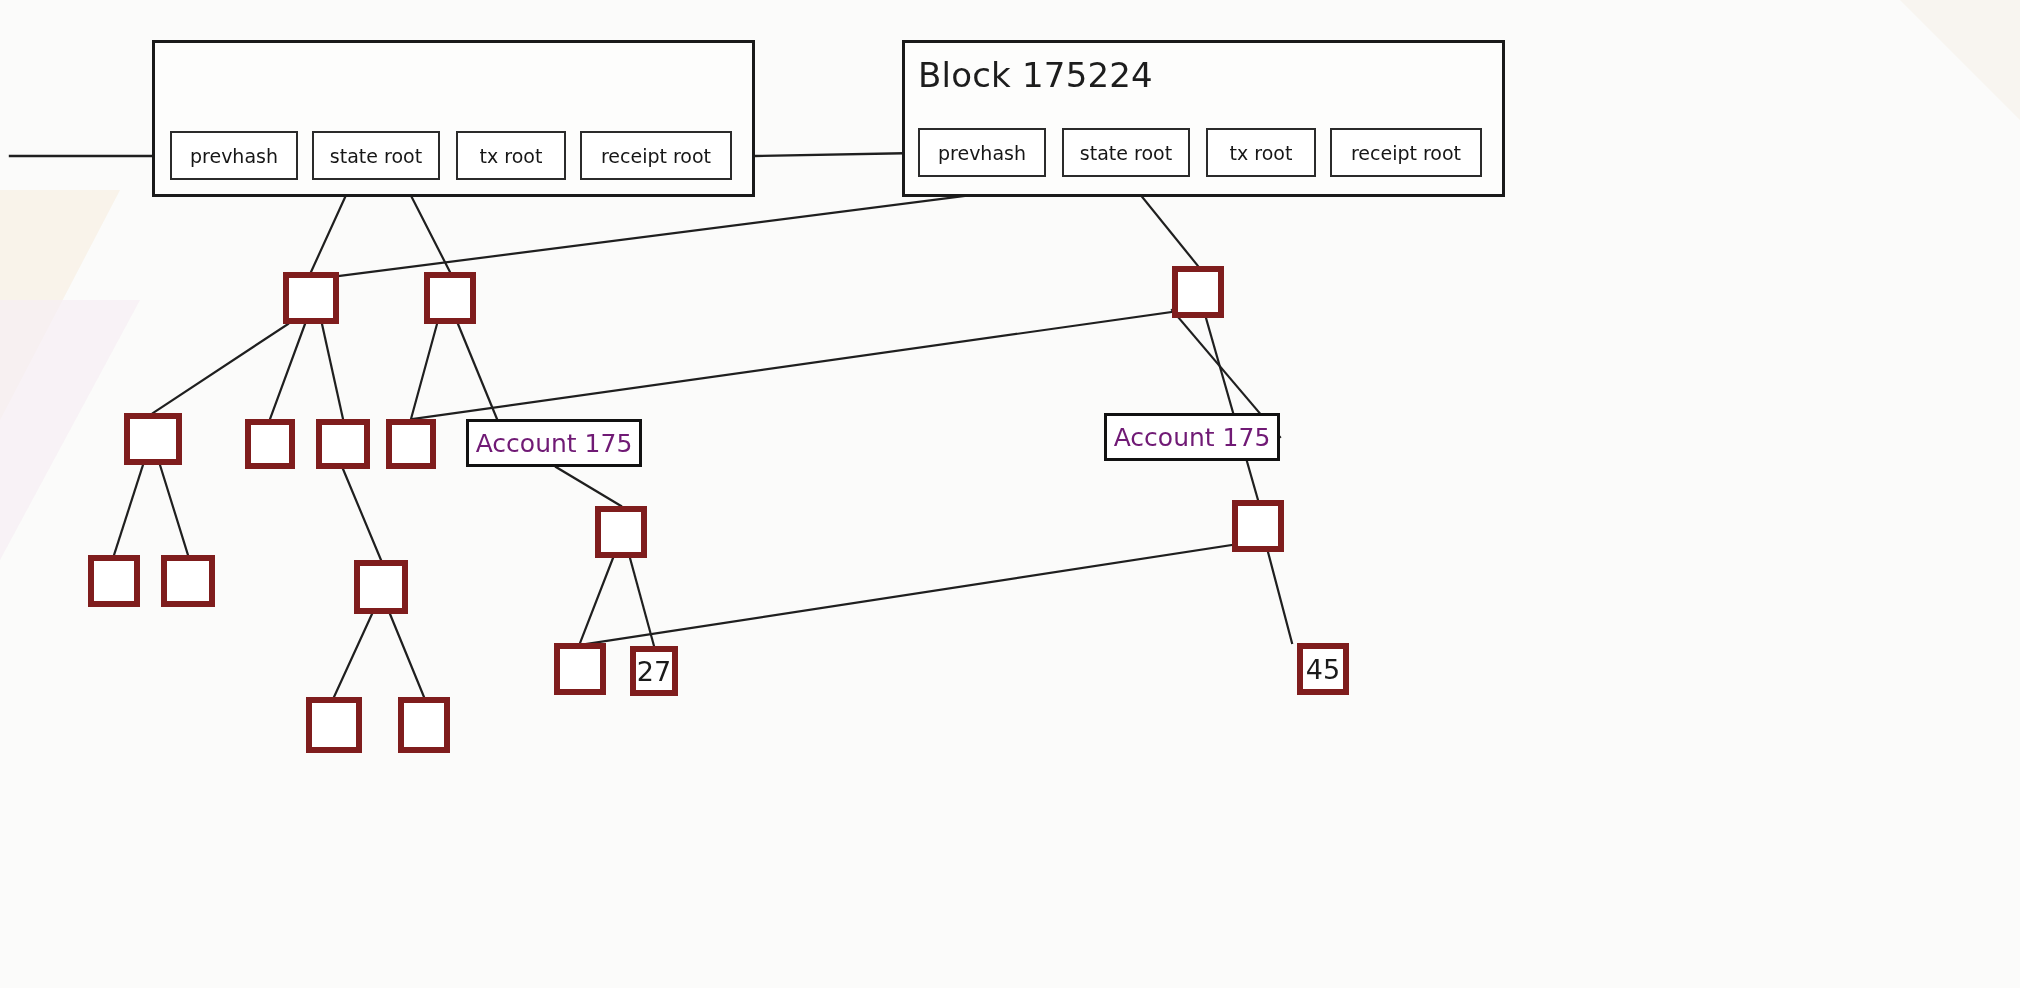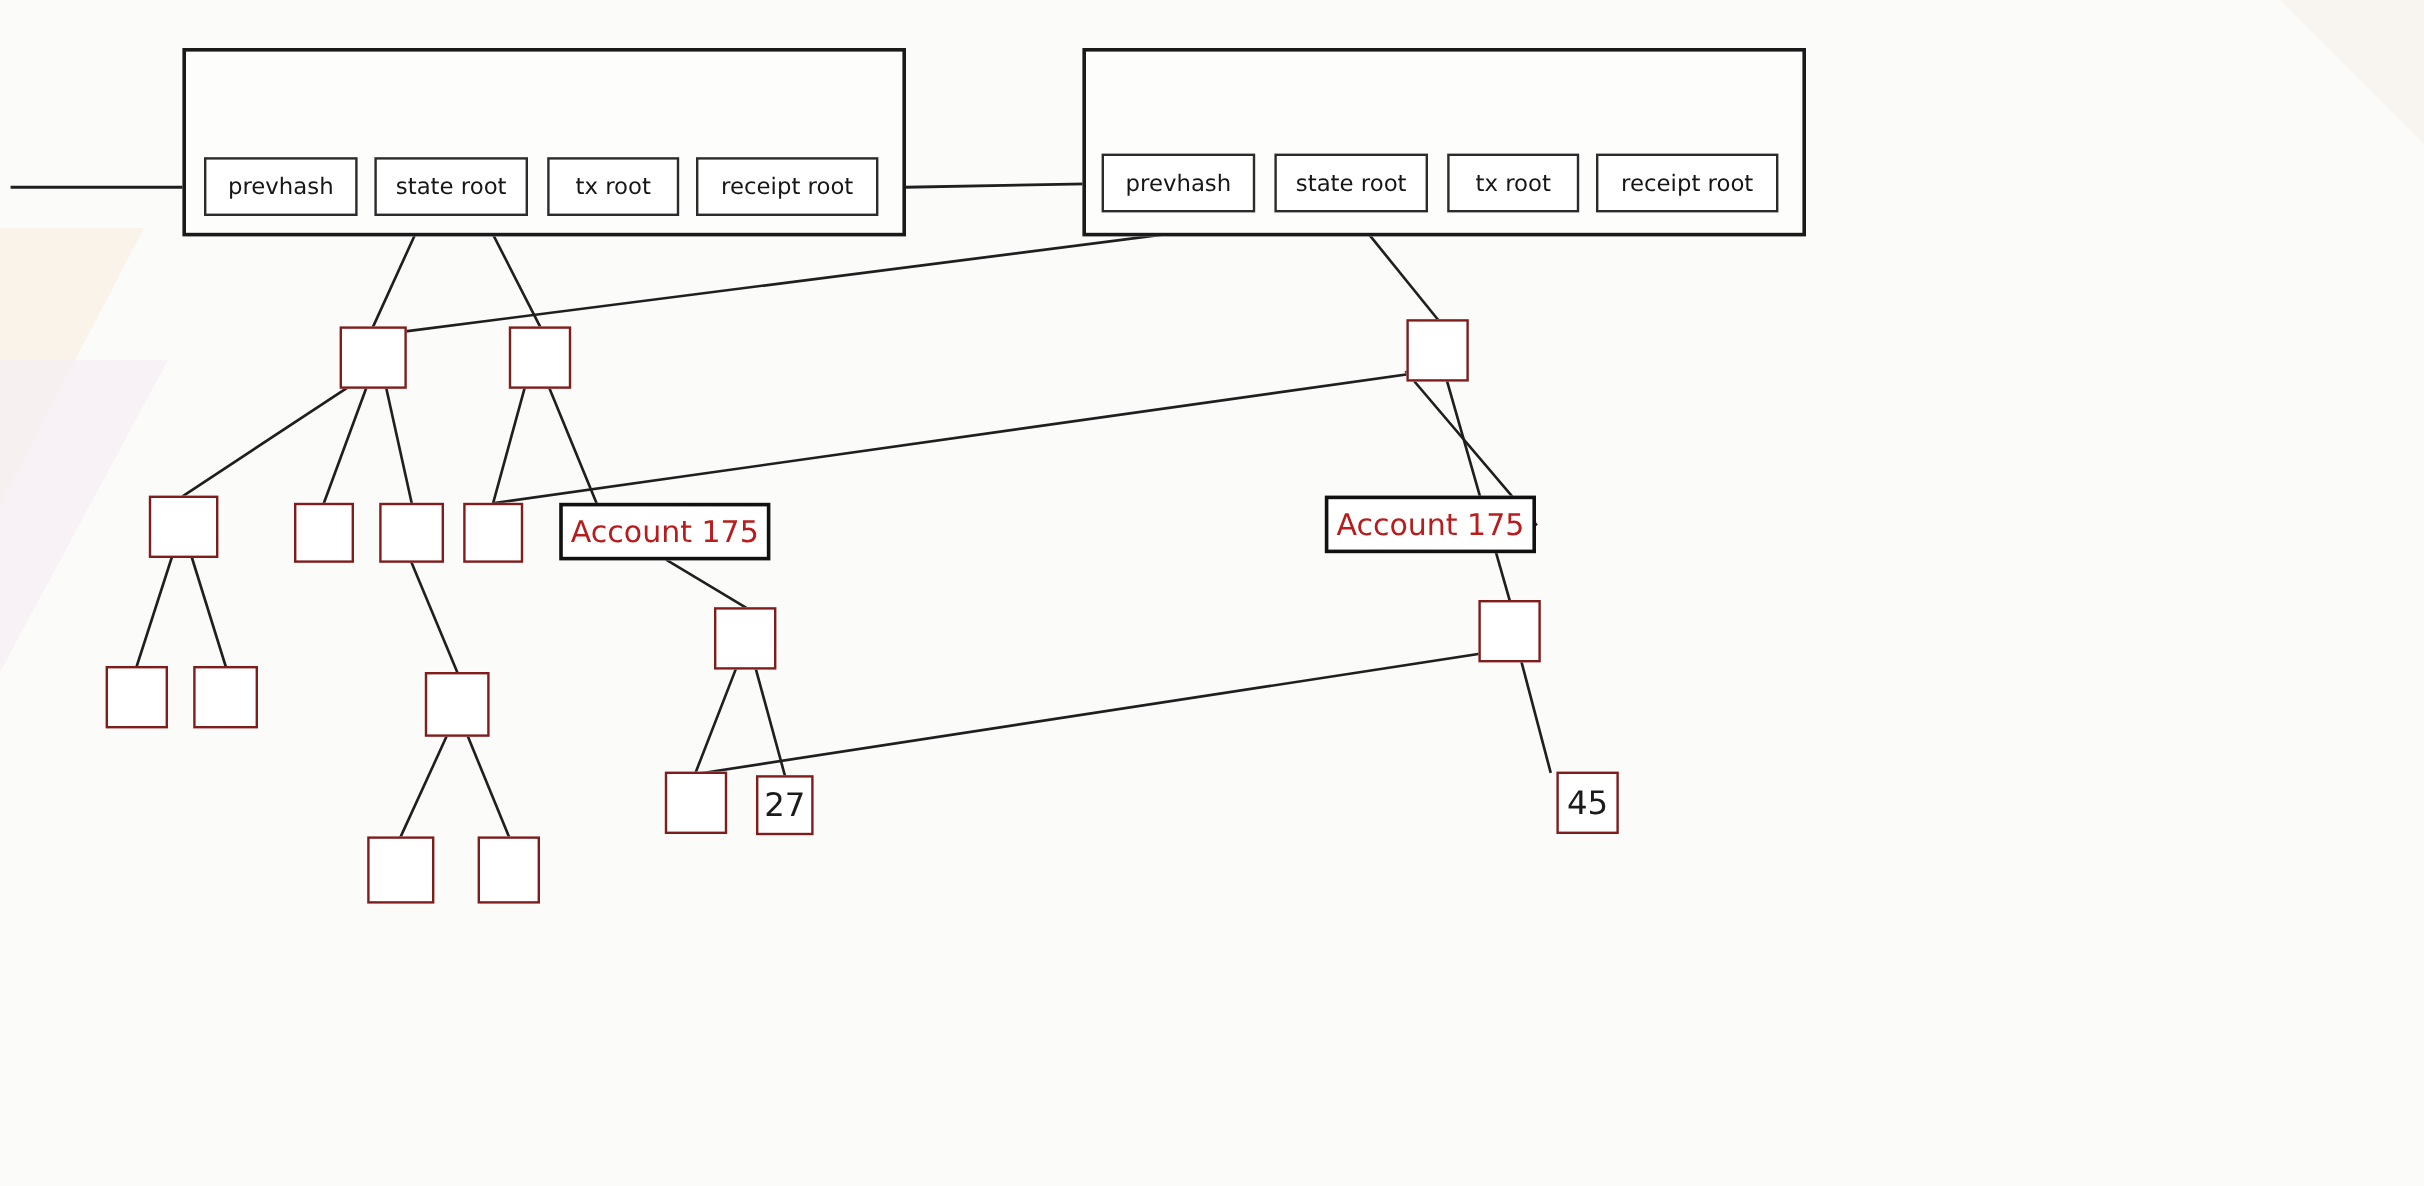--- a/index.html
+++ b/index.html
@@ -52,38 +52,38 @@
     display: flex;
     align-items: center;
     justify-content: center;
     font-size: 19px;
     color: #161616;
     white-space: nowrap;
   }
   .trie-node {
     position: absolute;
     box-sizing: border-box;
-    border: 2px solid #7f1d1d;
+    border: 6px solid #7f1d1d;
     background: #ffffff;
     display: flex;
     align-items: center;
     justify-content: center;
     font-size: 27px;
     color: #1b1b1b;
   }
   .account-box {
     position: absolute;
     box-sizing: border-box;
     border: 3px solid #111111;
     background: #ffffff;
     display: flex;
     align-items: center;
     justify-content: center;
     font-size: 25px;
-    color: #b91c1c;
+    color: #701a75;
     white-space: nowrap;
   }
 </style>
 </head>
 <body>
 
 <div id="canvas">
 
   <svg id="bg-layer" viewBox="0 0 2020 988" preserveAspectRatio="none" aria-hidden="true">
     <polygon points="0,190 120,190 0,420" fill="#f8f0e4" opacity="0.75"></polygon>
@@ -120,20 +120,21 @@
       </g>
   </svg>
 
   <div id="node-layer">
       <div class="block-frame" style="left: 152px; top: 40px; width: 603px; height: 157px;"></div>
       <div class="field-box" style="left: 170px; top: 131px; width: 128px; height: 49px;">prevhash</div>
       <div class="field-box" style="left: 312px; top: 131px; width: 128px; height: 49px;">state root</div>
       <div class="field-box" style="left: 456px; top: 131px; width: 110px; height: 49px;">tx root</div>
       <div class="field-box" style="left: 580px; top: 131px; width: 152px; height: 49px;">receipt root</div>
       <div class="block-frame" style="left: 902px; top: 40px; width: 603px; height: 157px;"></div>
+      <div class="block-title" style="left: 918px; top: 55px;">Block 175224</div>
       <div class="field-box" style="left: 918px; top: 128px; width: 128px; height: 49px;">prevhash</div>
       <div class="field-box" style="left: 1062px; top: 128px; width: 128px; height: 49px;">state root</div>
       <div class="field-box" style="left: 1206px; top: 128px; width: 110px; height: 49px;">tx root</div>
       <div class="field-box" style="left: 1330px; top: 128px; width: 152px; height: 49px;">receipt root</div>
       <div class="trie-node" style="left: 283px; top: 272px; width: 56px; height: 52px;"></div>
       <div class="trie-node" style="left: 424px; top: 272px; width: 52px; height: 52px;"></div>
       <div class="trie-node" style="left: 124px; top: 413px; width: 58px; height: 52px;"></div>
       <div class="trie-node" style="left: 245px; top: 419px; width: 50px; height: 50px;"></div>
       <div class="trie-node" style="left: 316px; top: 419px; width: 54px; height: 50px;"></div>
       <div class="trie-node" style="left: 386px; top: 419px; width: 50px; height: 50px;"></div>

